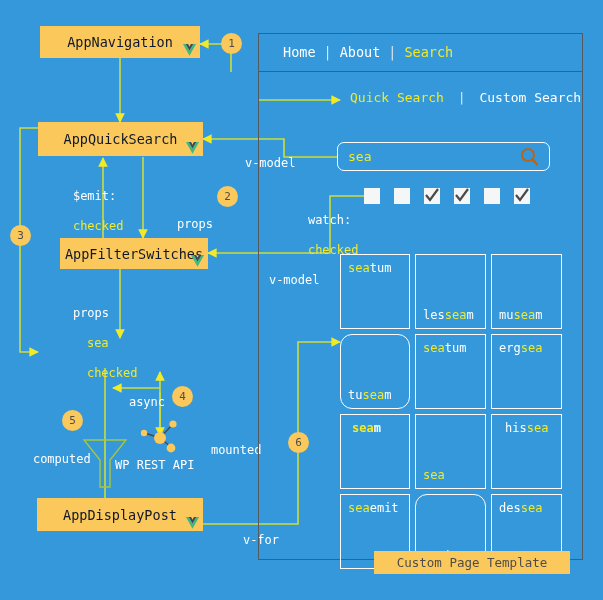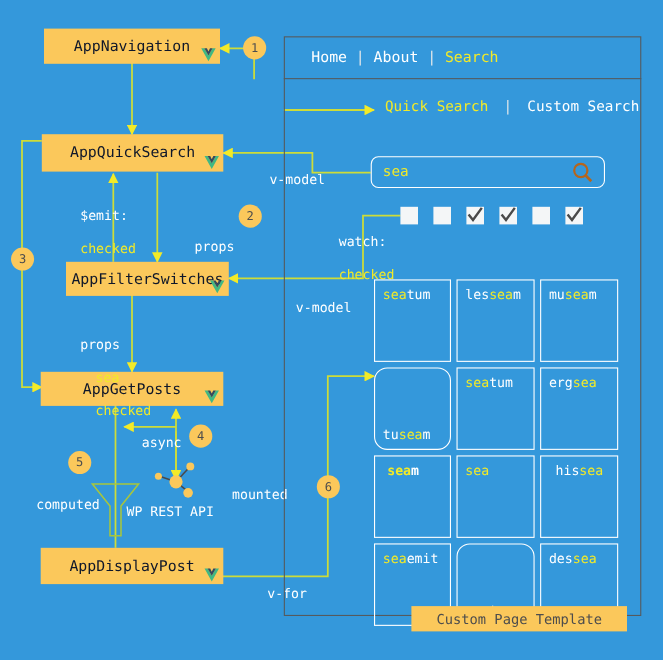--- a/index.html
+++ b/index.html
@@ -90,21 +90,21 @@
     gap:5px;
   }
   .cell {
     border:1.5px solid #ffffff;
     color:#ffffff; font-size:12px;
     display:flex; padding:6px 7px;
     white-space:nowrap; overflow:hidden;
   }
   .cell .hl { color:#f2ea28; }
   .cell.top    { align-items:flex-start; }
-  .cell.middle { align-items:flex-start; }
+  .cell.middle { align-items:flex-end; }
   .cell.bottom { align-items:flex-end;border-radius:12px; }
 
   
   #tmpl {
     position:absolute; left:374px; top:551px; width:196px; height:23px;
     background:#fbc85b; color:#4d4d4d; font-size:12.5px;
     display:flex; align-items:center; justify-content:center;
   }
 
   
@@ -176,27 +176,20 @@
   </div>
 
   <div class="cbox" style="left:60px; top:238px; width:148px; height:31px;">
     <span>AppFilterSwitches</span>
     <svg class="vue" viewBox="0 0 32 28">
       <path d="M2,1 L16,26 L30,1 L24,1 L16,15 L8,1 Z" fill="#41b883"></path>
       <path d="M8,1 L16,15 L24,1 L19,1 L16,7 L13,1 Z" fill="#35495e"></path>
     </svg>
   </div>
 
-  <div class="cbox" style="left:37px; top:338px; width:166px; height:31px;">
-    <span>AppGetPosts</span>
-    <svg class="vue" viewBox="0 0 32 28">
-      <path d="M2,1 L16,26 L30,1 L24,1 L16,15 L8,1 Z" fill="#41b883"></path>
-      <path d="M8,1 L16,15 L24,1 L19,1 L16,7 L13,1 Z" fill="#35495e"></path>
-    </svg>
-  </div>
 
   <div class="cbox" style="left:37px; top:498px; width:166px; height:33px;">
     <span>AppDisplayPost</span>
     <svg class="vue" viewBox="0 0 32 28">
       <path d="M2,1 L16,26 L30,1 L24,1 L16,15 L8,1 Z" fill="#41b883"></path>
       <path d="M8,1 L16,15 L24,1 L19,1 L16,7 L13,1 Z" fill="#35495e"></path>
     </svg>
   </div>
 
   <div class="num" style="left:221px; top:33px;">

